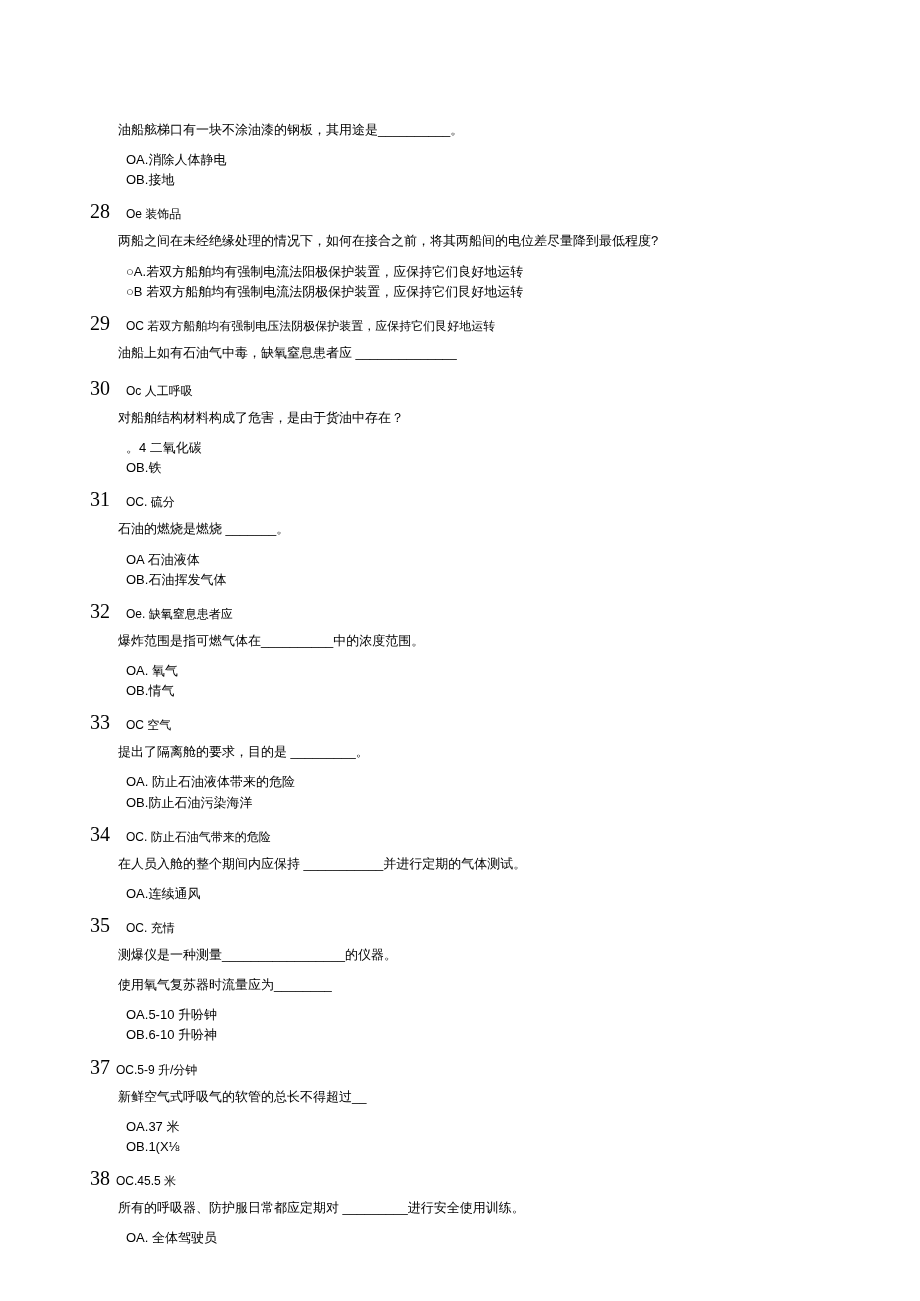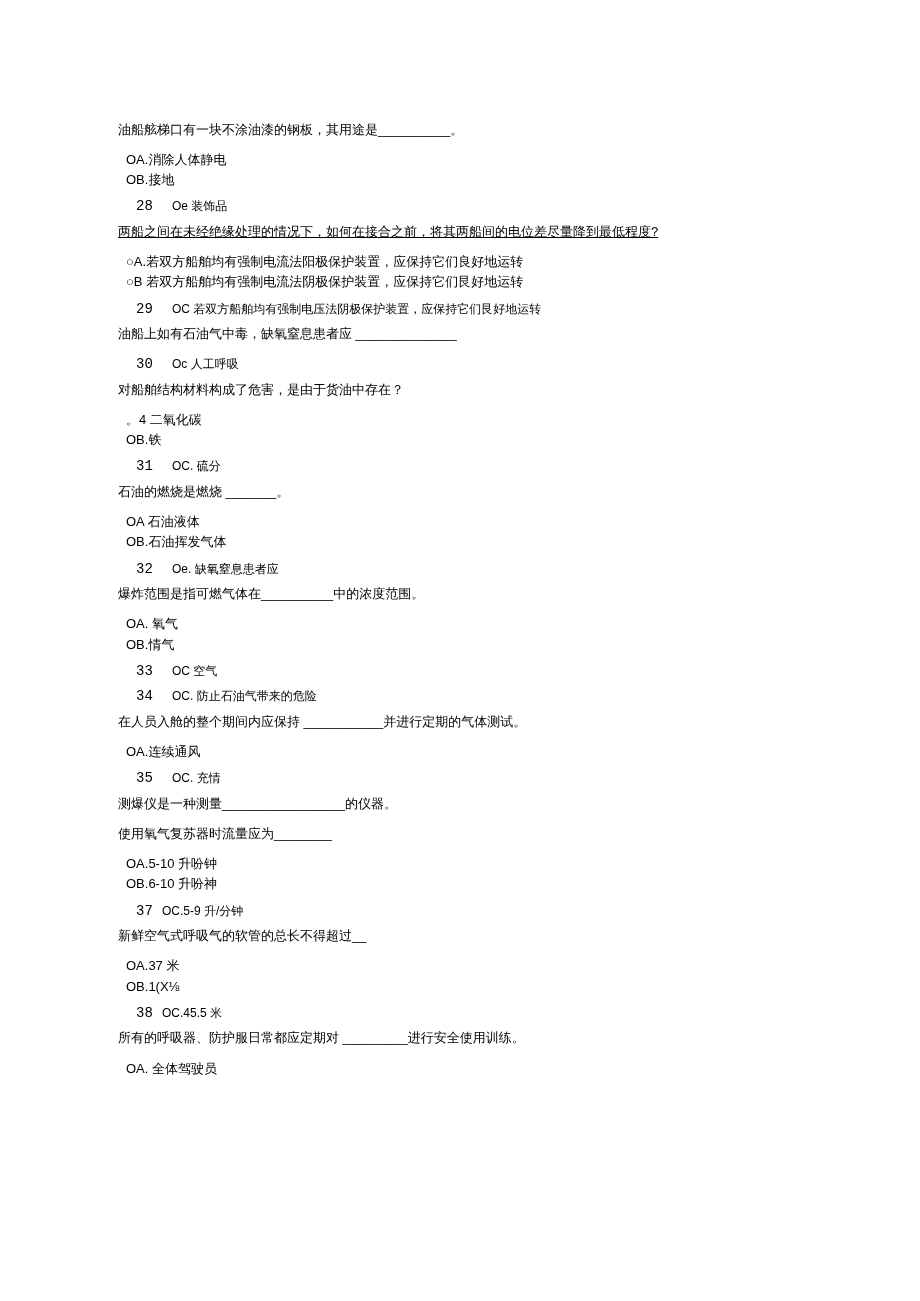--- a/index.html
+++ b/index.html
@@ -16,40 +16,39 @@
     padding: 120px 90px 60px 90px;
   }
   .qblock {
     position: relative;
     margin-bottom: 6px;
   }
   .stem {
     margin-left: 28px;
     margin-bottom: 10px;
   }
-  .under { text-decoration: underline; }
+  .under { }
   .opts {
     margin-left: 36px;
     margin-bottom: 2px;
   }
   .opt {
     line-height: 1.55;
   }
   .numrow {
     display: flex;
     align-items: baseline;
     margin-top: 2px;
     margin-bottom: 4px;
   }
   .num {
-    font-family: Liberation Mono, monospace;
-    font-size: 14px;
+    font-family: Liberation Serif, serif;
+    font-size: 20px;
     width: 36px;
     flex: none;
-    margin-left: 46px;
   }
   .nr-text {
     font-size: 12px;
   }
 </style>
 </head>
 <body>
 
 <div class="page">
 
@@ -114,20 +113,27 @@
     <div class="opts">
       <div class="opt">OA. 氧气</div>
       <div class="opt">OB.情气</div>
     </div>
   </div>
   <div class="numrow">
     <span class="num">33</span>
     <span class="nr-text">OC 空气</span>
   </div>
 
+  <div class="qblock">
+    <div class="stem">提出了隔离舱的要求，目的是 _________。</div>
+    <div class="opts">
+      <div class="opt">OA. 防止石油液体带来的危险</div>
+      <div class="opt">OB.防止石油污染海洋</div>
+    </div>
+  </div>
   <div class="numrow">
     <span class="num">34</span>
     <span class="nr-text">OC. 防止石油气带来的危险</span>
   </div>
 
   <div class="qblock">
     <div class="stem">在人员入舱的整个期间内应保持 ___________并进行定期的气体测试。</div>
     <div class="opts">
       <div class="opt">OA.连续通风</div>
     </div>

